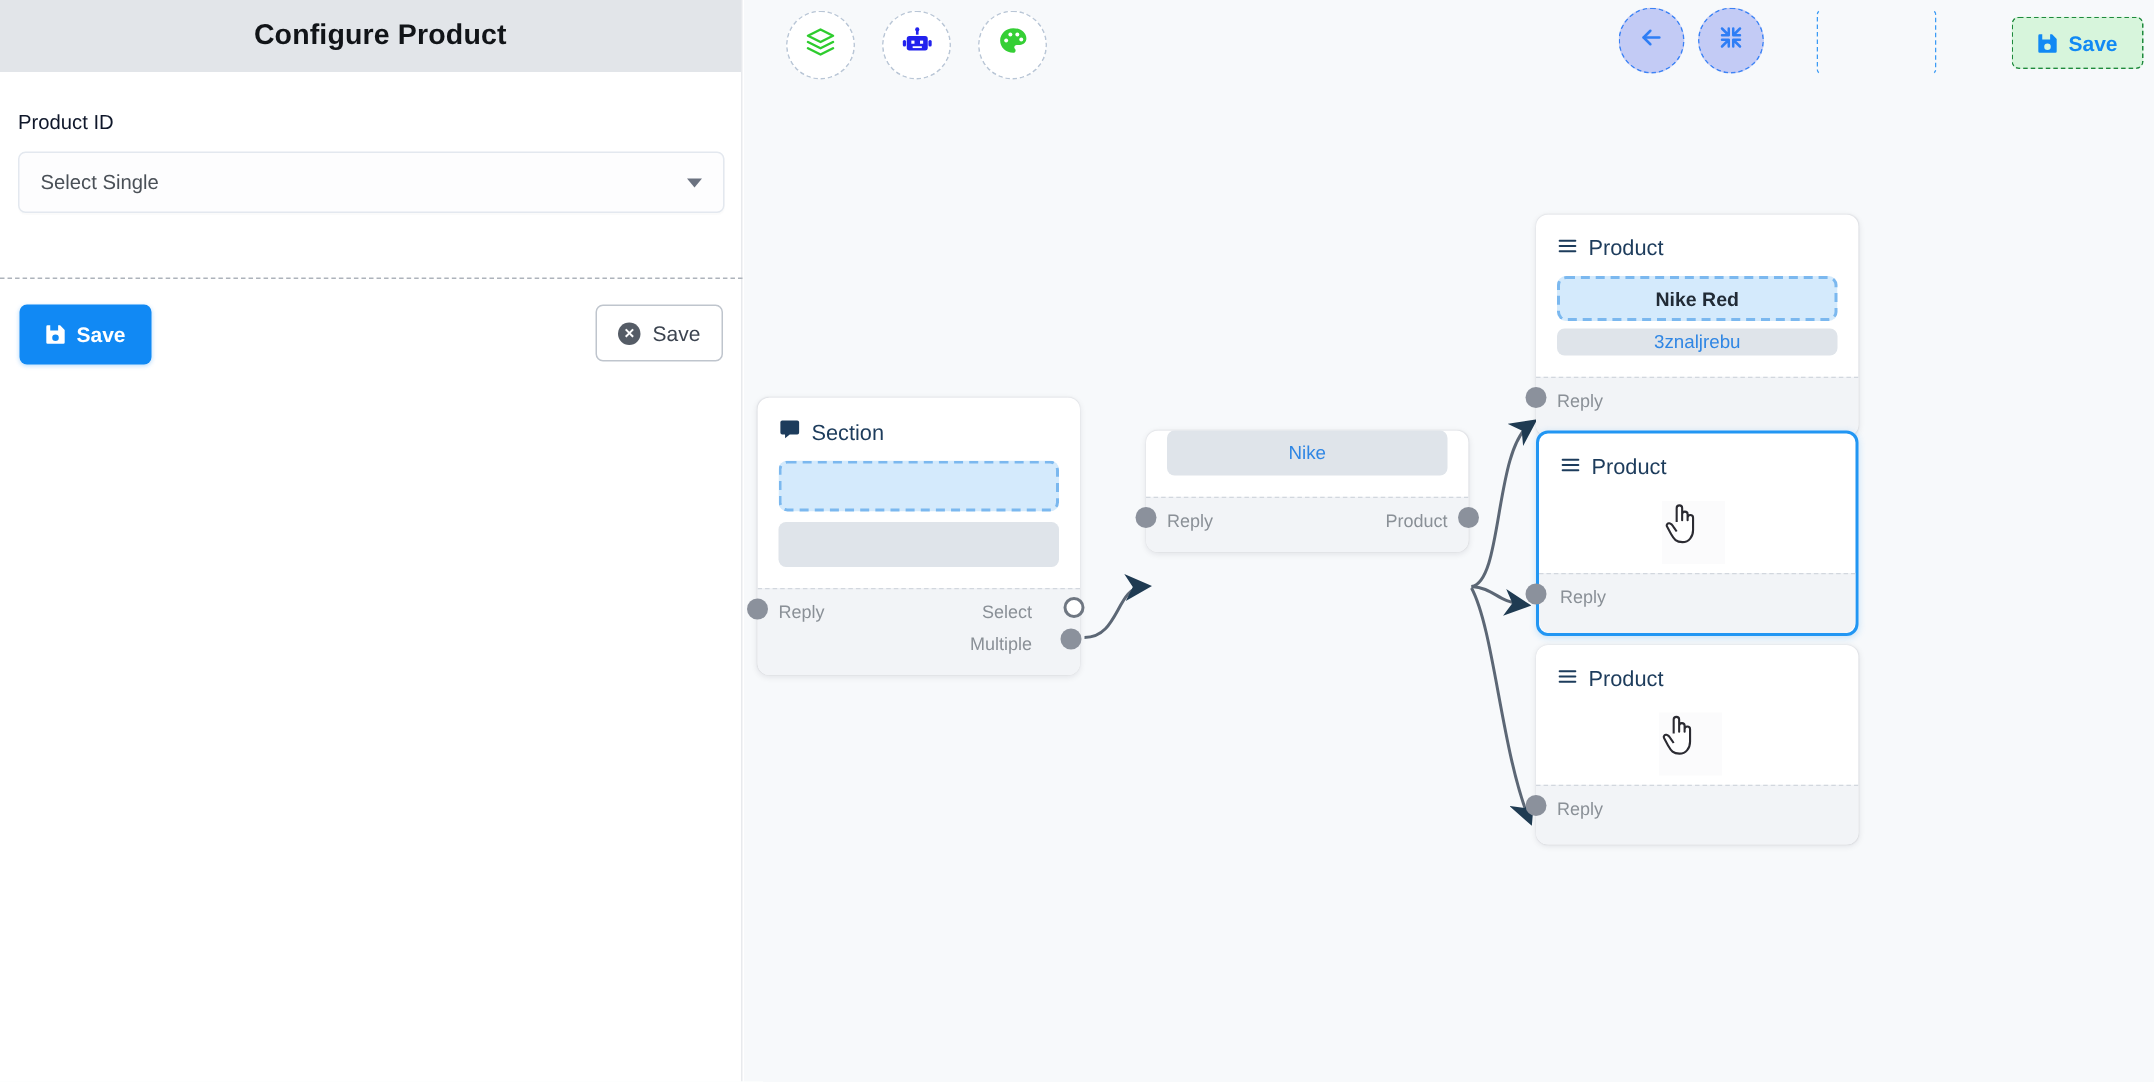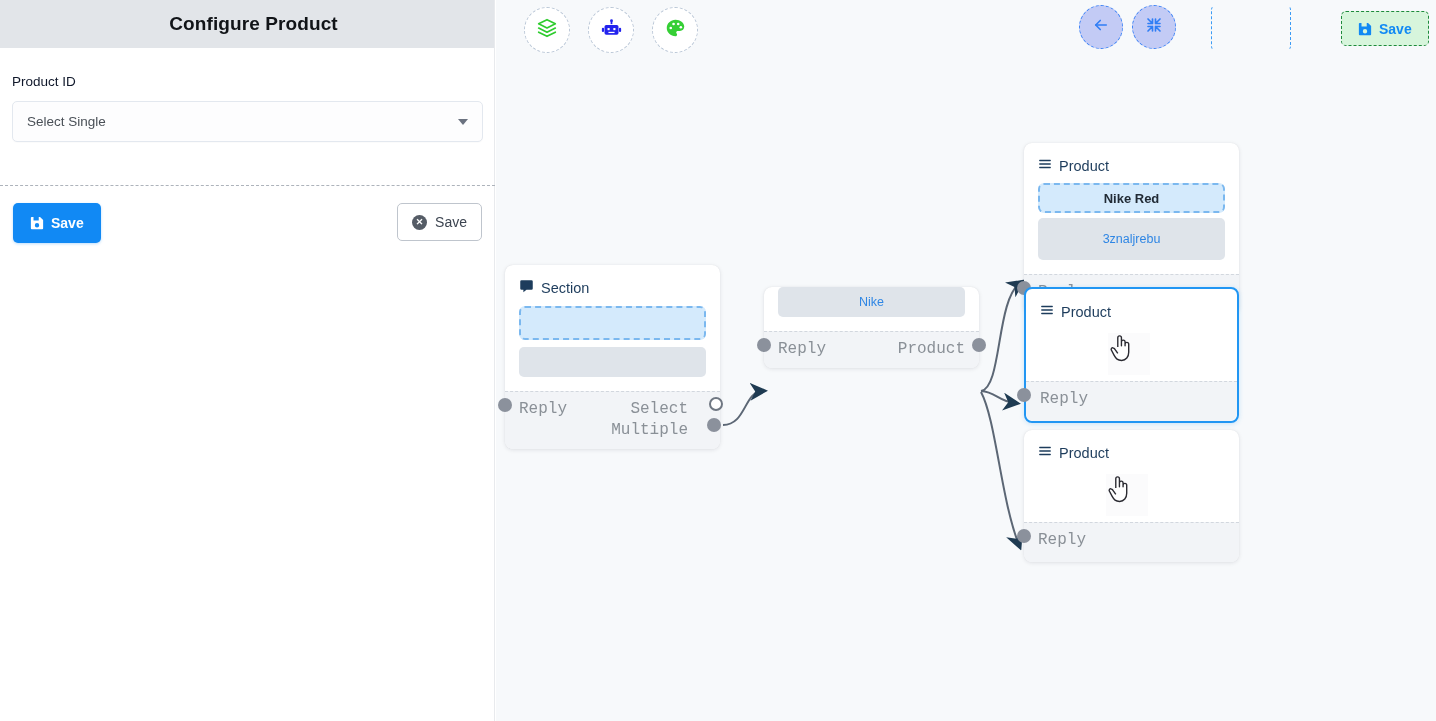--- a/index.html
+++ b/index.html
@@ -144,38 +144,38 @@
     font-size: 14.5px; color: #1d3c5c;
   }
   .node-body { padding: 0 14px 14px 14px; }
   .node-foot {
     position: relative;
     border-top: 1px dashed #d2d7de;
     background: #f2f4f7;
     border-radius: 0 0 8px 8px;
     min-height: 30px;
     padding: 7px 14px;
-    font-size: 16px; color: #8a9097; font-family: Liberation Mono, monospace;
+    font-size: 12px; color: #8a9097;
   }
   .node-foot .left-label { position: absolute; left: 14px; }
   .node-foot .right-label { position: absolute; right: 32px; }
   .node-foot .right-label2 { position: absolute; right: 32px; padding-left: 18px; }
 
   .chip-dashed {
     border: 2px dashed #7bb8ef;
     background: #d4eafc;
     border-radius: 6px;
     height: 30px;
     display: flex; align-items: center; justify-content: center;
     font-size: 13px; font-weight: bold; color: #212b36;
   }
   .chip-gray {
     background: #dfe4ea;
     border-radius: 5px;
-    height: 42px;
+    height: 18px;
     display: flex; align-items: center; justify-content: center;
     font-size: 12.5px; color: #2f86e4;
   }
   .chip-gray.tall { height: 30px; }
   .chip-blank-dashed { height: 34px; }
   .chip-blank-gray  { height: 30px; }
 
   .hand-cursor {
     position: absolute;
     width: 42px; height: 42px;

